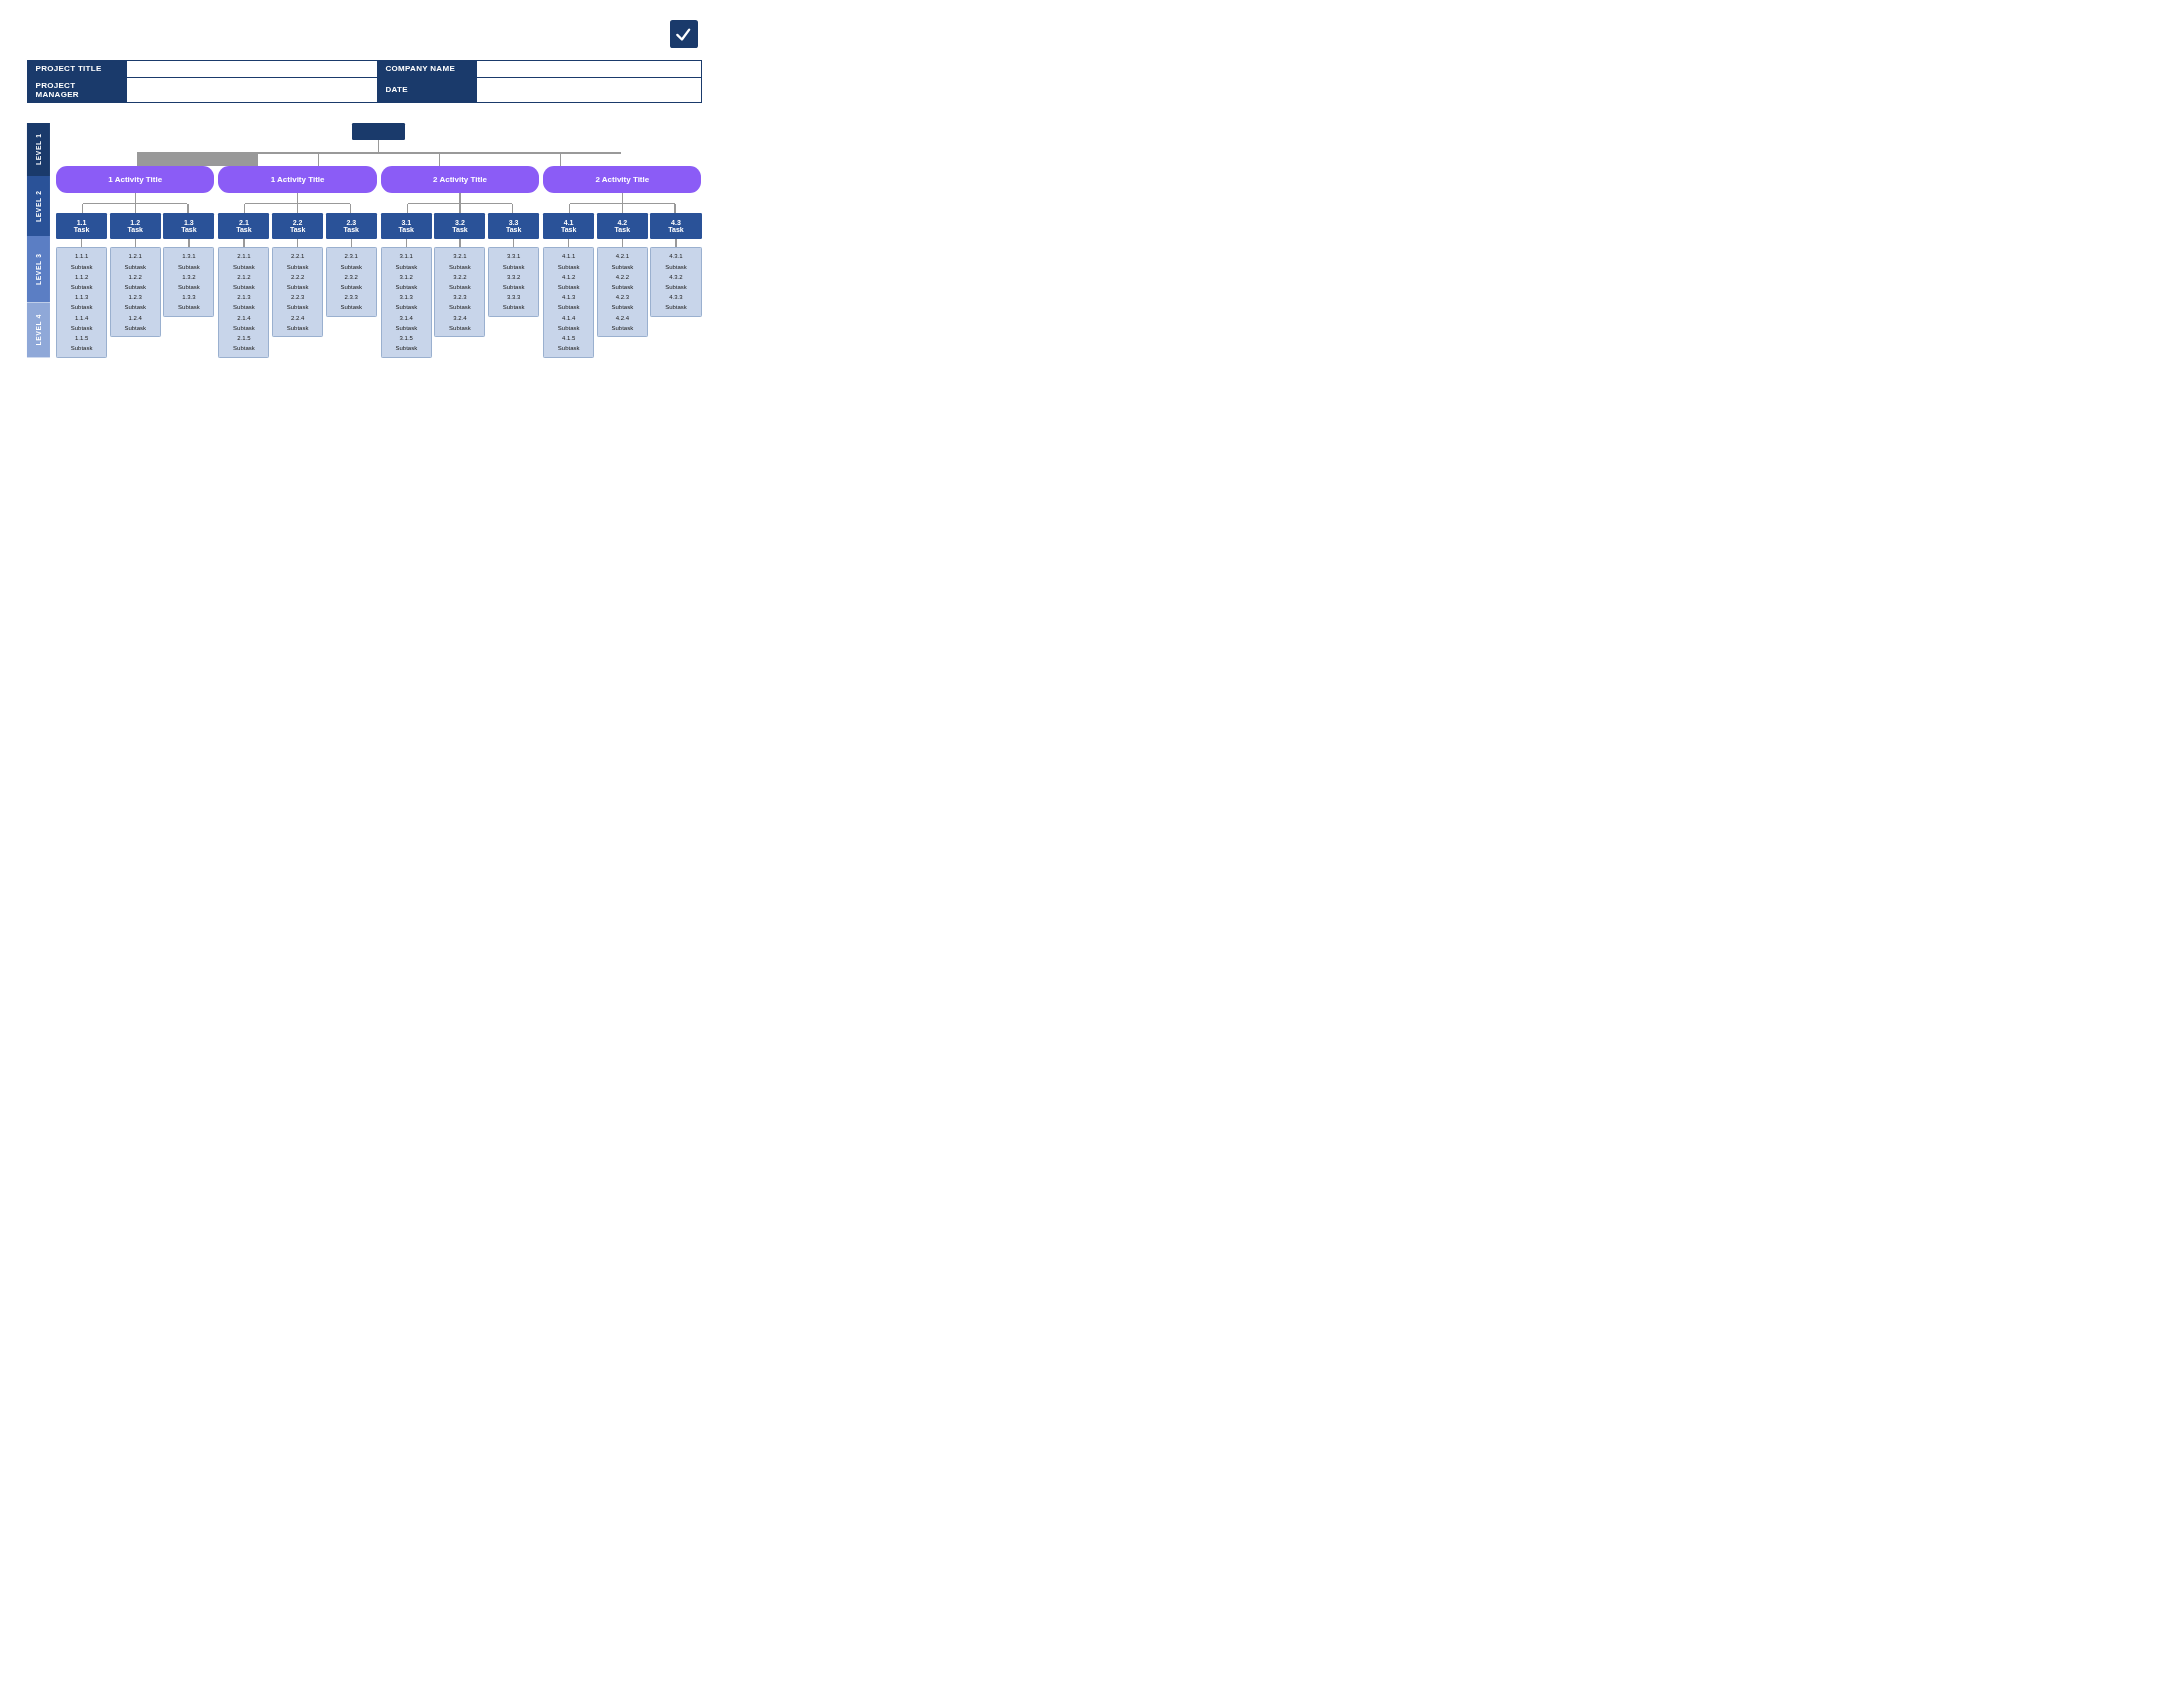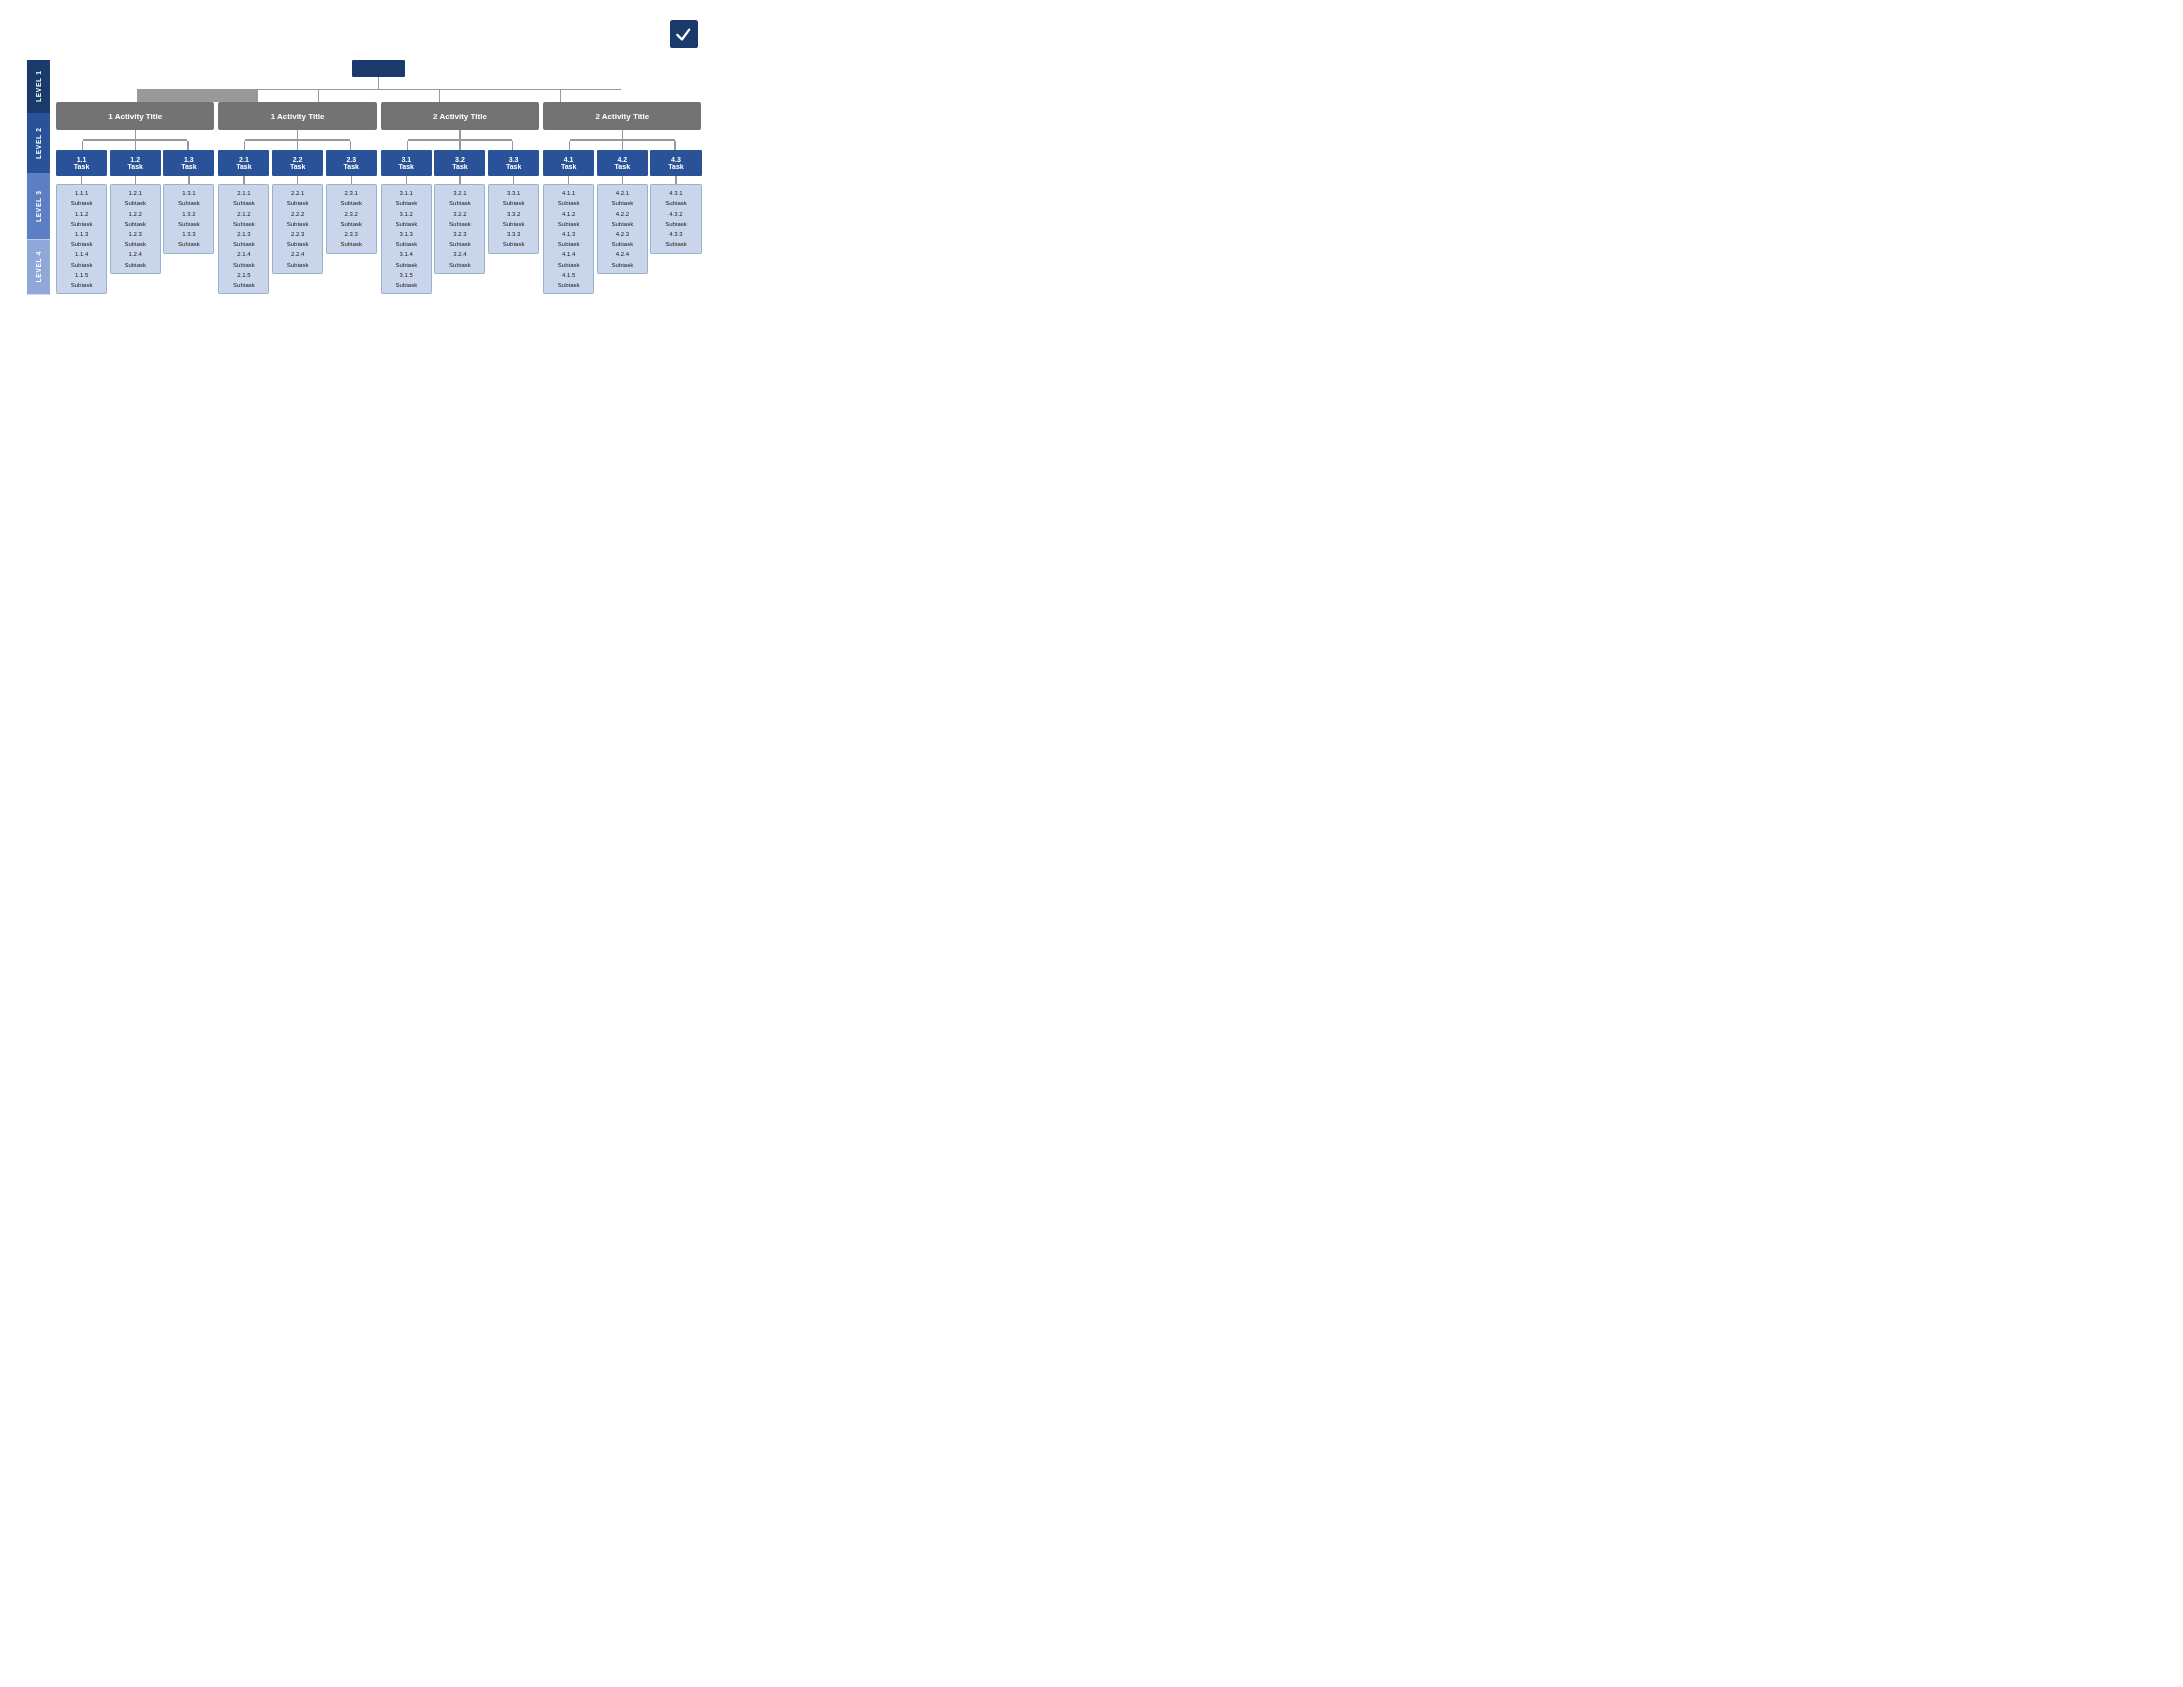--- a/index.html
+++ b/index.html
@@ -107,27 +107,27 @@
       font-weight: 800;
       font-size: 10px;
       text-align: center;
       padding: 8.6px 26.5px;
       border-radius: 1.3px;
       letter-spacing: 1px;
       display: inline-block;
     }
     
     .activity-box {
-      background: #737373;
+      background: #8b5cf6;
       color: #fff;
       font-weight: 700;
       font-size: 8px;
       text-align: center;
       padding: 9.3px 4px;
-      border-radius: 2px;
+      border-radius: 11px;
       width: 100%;
     }
     
     .task-box {
       background: #2a5298;
       color: #fff;
       font-weight: 700;
       font-size: 7px;
       text-align: center;
       padding: 6px 2.6px;
@@ -162,20 +162,36 @@
         <svg width="18.5" height="18.5" viewBox="0 0 28 28">
           <polyline points="5,15 12,22 23,7" fill="none" stroke="white" stroke-width="3.5" stroke-linecap="round" stroke-linejoin="round"></polyline>
         </svg>
       </div>
       <div class="logo-text">
         <span></span><span style="font-weight:400"></span>
       </div>
     </div>
   </div>
 
+  <table class="info-table">
+    <tbody>
+        <tr>
+      <td class="label">PROJECT TITLE</td>
+      <td class="value" style="width:251px"></td>
+      <td class="label">COMPANY NAME</td>
+      <td class="value"></td>
+    </tr>
+    <tr>
+      <td class="label">PROJECT MANAGER</td>
+      <td class="value"></td>
+      <td class="label">DATE</td>
+      <td class="value"></td>
+    </tr>
+  </tbody>
+    </table>
 
   <div style="display:flex; margin-top: 6.6px;">
 
     <div class="level-labels">
       <div class="level-label level-label-1">LEVEL 1</div>
       <div class="level-label level-label-2">LEVEL 2</div>
       <div class="level-label level-label-3">LEVEL 3</div>
       <div class="level-label level-label-4">LEVEL 4</div>
     </div>
 

